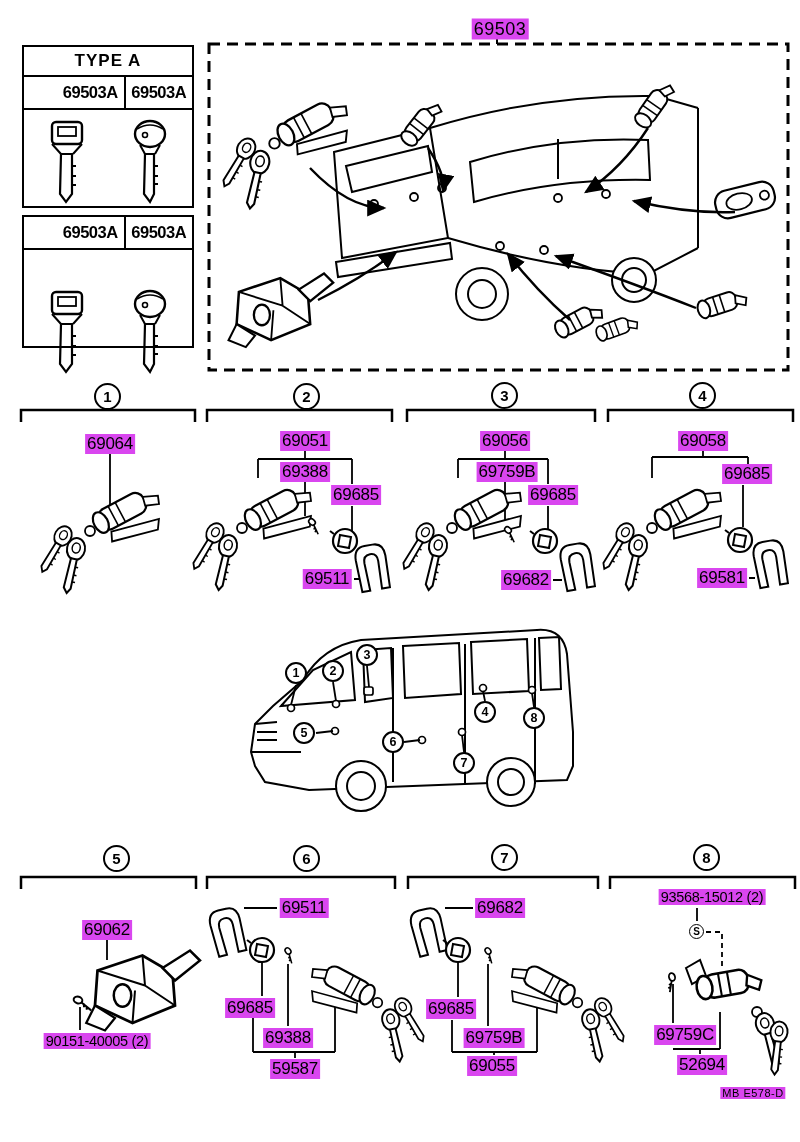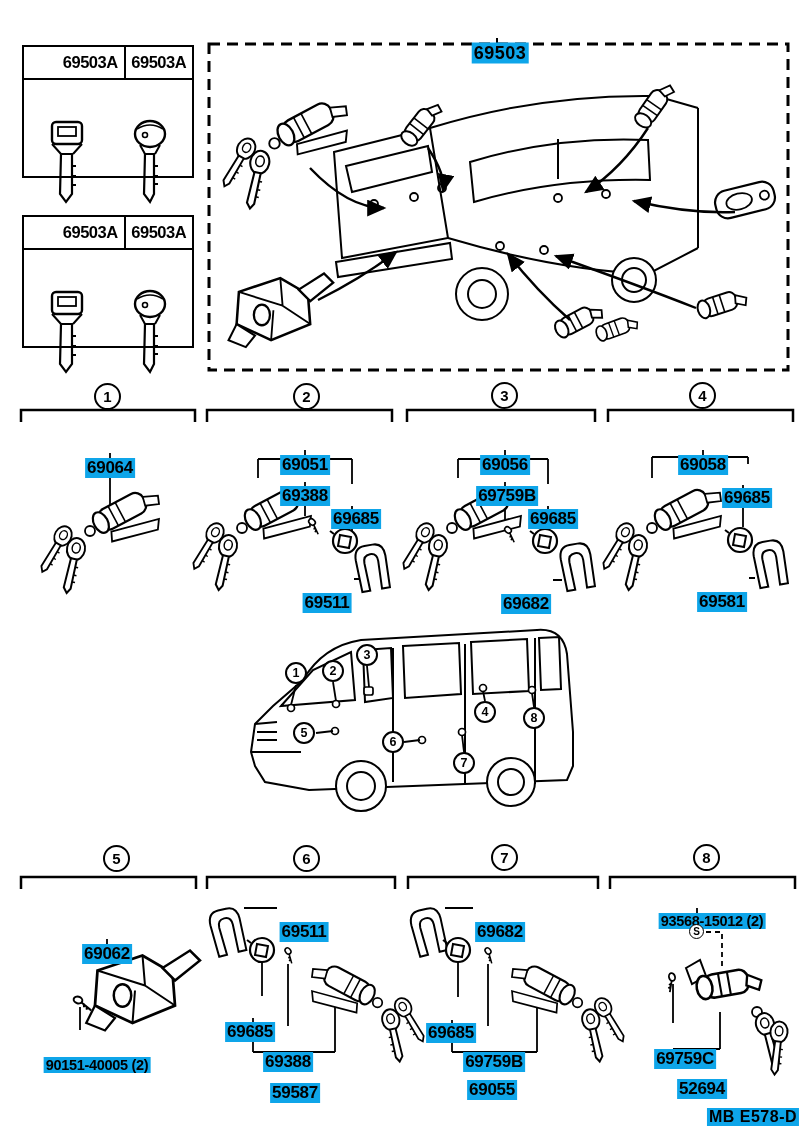--- a/index.html
+++ b/index.html
@@ -1,24 +1,24 @@
 <!DOCTYPE html>
 <html><head>
 <meta charset="utf-8">
 <style>
   html,body{margin:0;padding:0;background:#fff;}
   .page{position:relative;width:800px;height:1142px;background:#fff;overflow:hidden;
         font-family:"Liberation Sans",sans-serif;color:#000;}
   svg.art{position:absolute;left:0;top:0;z-index:1;}
   .lbl{position:absolute;z-index:3;transform:translate(-50%,-50%);
-       font-weight:bold;font-size:17px;letter-spacing:-0.3px;white-space:nowrap;
-       background:#0ea5e9;padding:0 2px;margin-top:24px;}
+       font-weight:normal;font-size:17px;letter-spacing:-0.3px;white-space:nowrap;
+       background:#d946ef;padding:0 2px;}
   .lbl.sm{font-size:14.5px;}
   .lbl.title{font-size:18px;letter-spacing:0.5px;}
-  .lbl.footer{font-size:16px;letter-spacing:0.5px;}
+  .lbl.footer{font-size:11px;letter-spacing:0.5px;}
   .cnum{position:absolute;z-index:3;width:23px;height:23px;border:2.5px solid #000;
         border-radius:50%;background:#fff;text-align:center;
         font-weight:bold;font-size:15px;line-height:23px;}
   .vnum{position:absolute;z-index:3;width:18px;height:18px;border:2px solid #000;
         border-radius:50%;background:#fff;text-align:center;
         font-weight:bold;font-size:12.5px;line-height:18px;}
   .snum{position:absolute;z-index:3;width:13px;height:13px;border:1.8px solid #000;
         border-radius:50%;background:#fff;text-align:center;
         font-weight:bold;font-size:10px;line-height:13px;}
   .ktable{position:absolute;z-index:2;width:168px;border:2.5px solid #000;background:transparent;}
@@ -252,20 +252,21 @@
       <use href="#sym-screw" transform="translate(672,977) rotate(75)"></use>
       <path d="M686,968 L700,960 L706,976 L692,984 Z" fill="#fff" stroke="#000" stroke-width="2"></path>
       <use href="#sym-cyl" transform="translate(702,988) rotate(-10) scale(1.3)"></use>
       <circle cx="757" cy="1012" r="5" fill="none" stroke="#000" stroke-width="1.8"></circle>
       <use href="#sym-key" transform="translate(765,1024) rotate(-16)"></use>
       <use href="#sym-key" transform="translate(779,1032) rotate(6) scale(0.95)"></use>
     </g>
   </svg>
 
   <div class="ktable" style="left:22px;top:45px;">
+    <div class="kt-title">TYPE A</div>
     <div class="kt-row">
       <div class="kt-cell first">69503A</div>
       <div class="kt-cell">69503A</div>
     </div>
     <div class="kt-art"></div>
   </div>
 
   <div class="ktable" style="left:22px;top:215px;">
     <div class="kt-row">
       <div class="kt-cell first">69503A</div>

